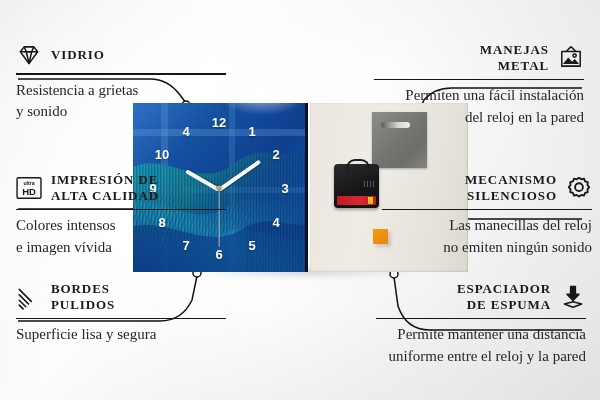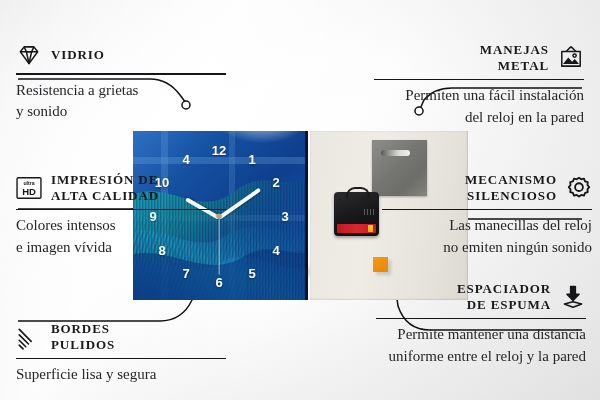--- a/index.html
+++ b/index.html
@@ -33,21 +33,21 @@
     font-family:"Liberation Serif", serif;
   }
   .rule{height:1.6px;background:#16161a;margin:5px 0 5px 0;}
   .cdesc{
     font-size:15px;line-height:1.42;color:#26262a;
     font-family:"Liberation Serif", serif;
   }
   .icon{width:26px;height:26px;flex:0 0 26px;display:block;}
 
   
-  #product{position:absolute;left:133px;top:103px;width:335px;height:169px;margin-top:28px;}
+  #product{position:absolute;left:133px;top:103px;width:335px;height:169px;}
   #shadow{
     position:absolute;left:140px;top:266px;width:330px;height:16px;
     background:radial-gradient(ellipse 50% 50% at 50% 35%, rgba(120,120,120,.40), rgba(120,120,120,0) 72%);
     filter:blur(3px);
   }
   #front{
     position:absolute;left:0;top:0;width:172px;height:169px;
     overflow:hidden;border-right:3px solid #0b1420;
   }
   #front .art{position:absolute;inset:0;}
@@ -245,21 +245,21 @@
         <div>ALTA CALIDAD</div>
       </div>
     </div>
     <div class="rule"></div>
     <div class="cdesc">
       <div>Colores intensos</div>
       <div>e imagen vívida</div>
     </div>
   </div>
 
-  <div class="callout left" style="left:16px;top:281px;margin-top:40px;">
+  <div class="callout left" style="left:16px;top:281px;">
     <div class="chead">
       <svg class="icon" viewBox="0 0 24 24">
         <g fill="none" stroke="#17171a" stroke-width="1.5" stroke-linecap="round">
           <path d="M3 5 L14 16"></path>
             <path d="M3 10 L11.5 18.5"></path>
           <path d="M3 15 L9 21"></path>
             <path d="M3 19.5 L6.5 23"></path>
         </g>
       </svg>
       <div class="ctitle">

